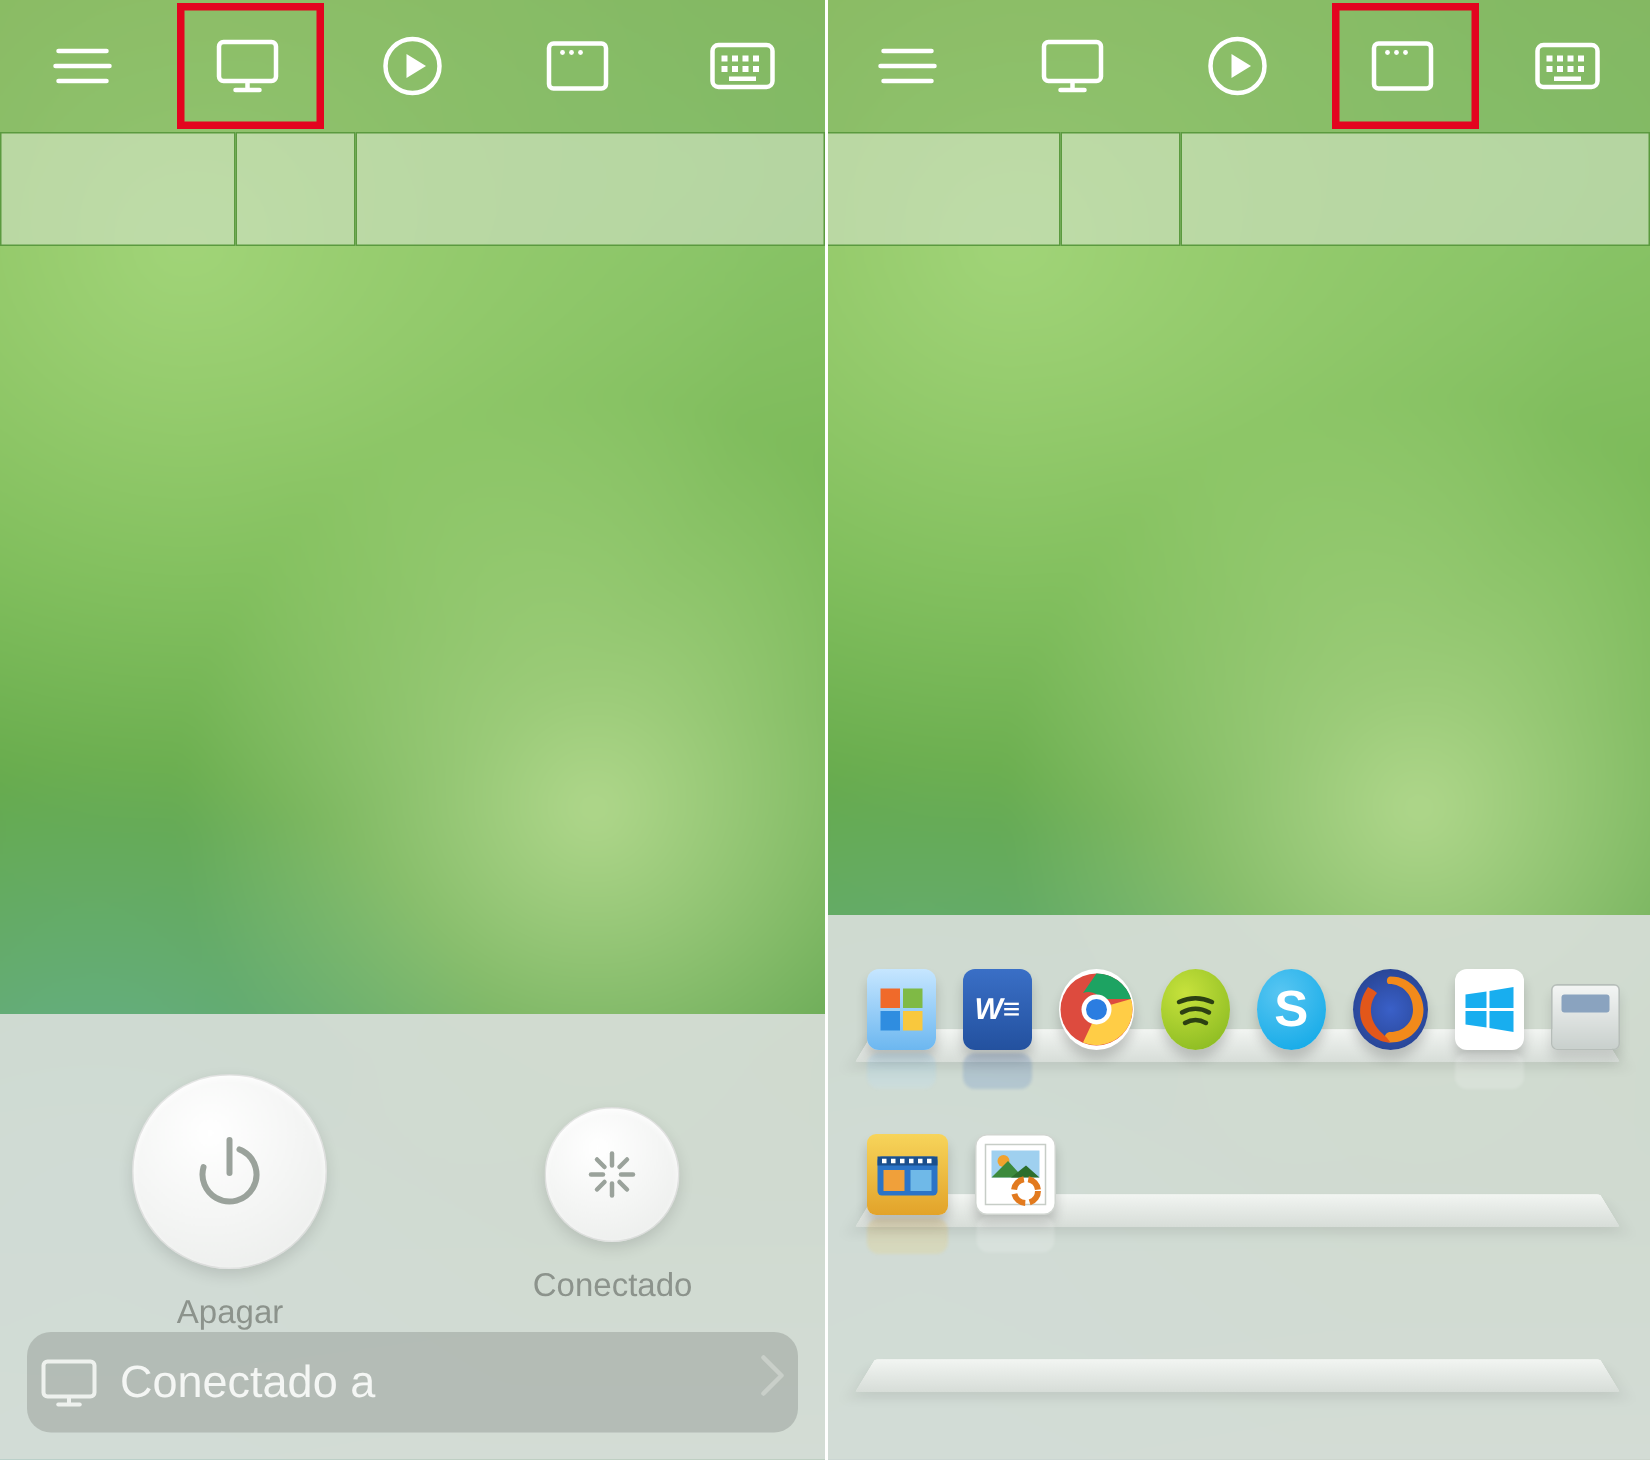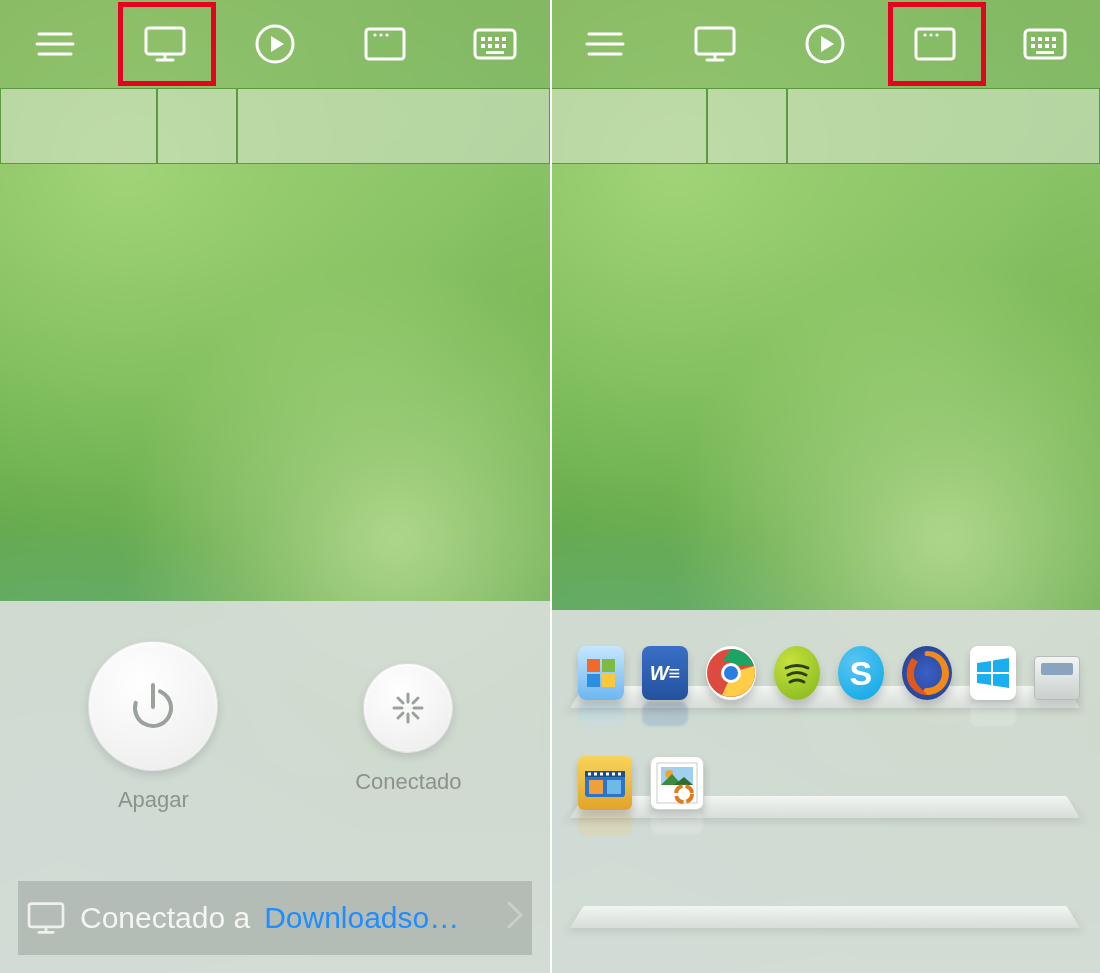--- a/index.html
+++ b/index.html
@@ -81,21 +81,21 @@
   
   .mid {
     position: relative;
     z-index: 1;
     flex: 1;
   }
   
   .bottom-left {
     position: relative;
     z-index: 2;
-    height: 372px;
+    height: 297px;
     background: rgba(215,222,216,0.93);
     display: flex;
     flex-direction: column;
     justify-content: flex-start;
     padding-top: 30px;
   }
   .power-row {
     display: flex;
     align-items: flex-start;
     justify-content: space-around;
@@ -127,20 +127,21 @@
   .status-bar {
     margin: auto 18px 18px 18px;
     height: 74px;
     background: rgba(155,162,156,0.55);
     display: flex;
     align-items: center;
     padding: 0 8px;
     gap: 14px;
     color: #f4f6f4;
     font-size: 30px;
+    border-radius: 16px;
   }
   .status-bar .link { color: #1f8cff; }
   .status-bar .chev { margin-left: auto; color: #d0d6d0; font-size: 34px; }
   
   .bottom-right {
     position: relative;
     z-index: 2;
     height: 363px;
     background: rgba(215,222,216,0.93);
     padding: 18px 20px 10px 20px;
@@ -313,21 +314,20 @@
         </div>
       </div>
 
       <div class="status-bar">
         <svg width="40" height="34" viewBox="0 0 44 38">
             <rect x="3" y="3" width="38" height="26" rx="3" fill="none" stroke="#eef1ee" stroke-width="3"></rect>
             <line x1="14" y1="35" x2="30" y2="35" stroke="#eef1ee" stroke-width="3" stroke-linecap="round"></line>
             <line x1="22" y1="29" x2="22" y2="34" stroke="#eef1ee" stroke-width="3"></line>
           </svg>
         <span>Conectado a </span>
-        <span class="link">Downloadso…</span>
         <span class="chev">
           <svg width="18" height="30" viewBox="0 0 18 30">
               <polyline points="3,3 15,15 3,27" fill="none" stroke="#c9cfc9" stroke-width="3" stroke-linecap="round" stroke-linejoin="round"></polyline>
             </svg>
         </span>
       </div>
     </div>
   </div>
 
   <div class="pane">

